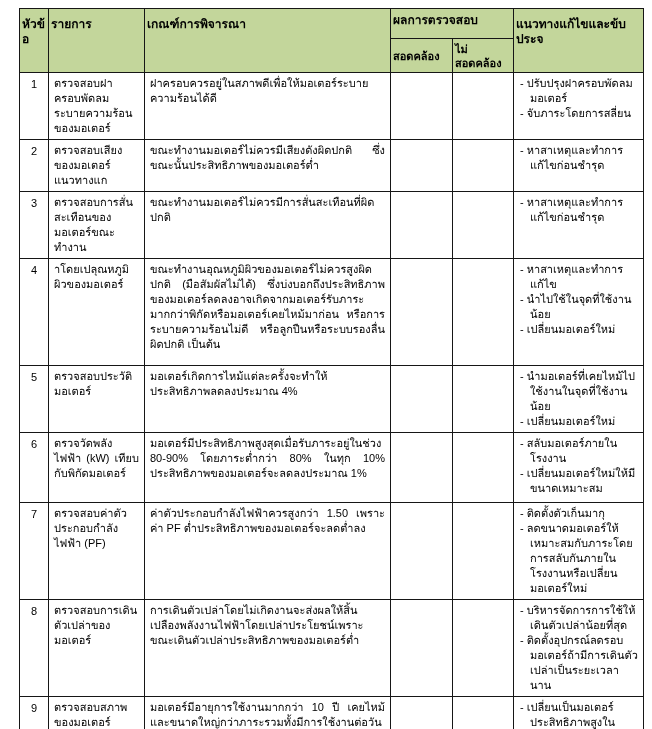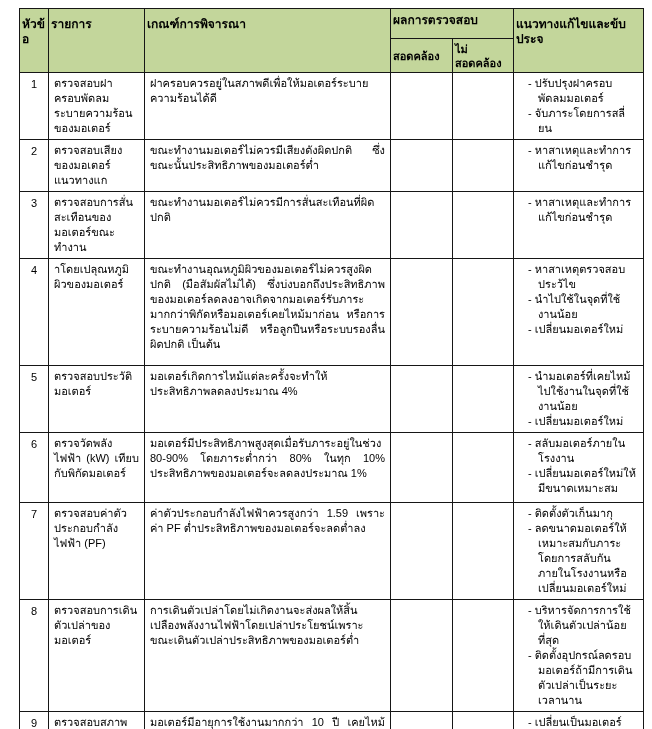--- a/index.html
+++ b/index.html
@@ -55,21 +55,20 @@
   td.c-item, td.c-crit {
     text-align: justify;
   }
   td.c-check {
     background: #ffffff;
   }
   td.c-rec { padding-left: 6px; }
   .rec-line {
     padding-left: 10px;
     text-indent: -10px;
-    margin-left: 8px;
   }
 </style>
 </head>
 <body>
 
 <div class="page">
   <table class="checklist">
     <colgroup>
       <col style="width:29px">
       <col style="width:96px">
@@ -123,21 +122,21 @@
             <div class="rec-line">- หาสาเหตุและทำการแก้ไขก่อนชำรุด</div>
           </td>
   </tr>
         <tr style="height: 107px;">
     <td class="c-no">4</td>
     <td class="c-item">าโดยเปลุณหภูมิผิวของมอเตอร์</td>
     <td class="c-crit">ขณะทำงานอุณหภูมิผิวของมอเตอร์ไม่ควรสูงผิดปกติ (มือสัมผัสไม่ได้) ซึ่งบ่งบอกถึงประสิทธิภาพของมอเตอร์ลดลงอาจเกิดจากมอเตอร์รับภาระมากกว่าพิกัดหรือมอเตอร์เคยไหม้มาก่อน หรือการระบายความร้อนไม่ดี หรือลูกปืนหรือระบบรองลื่นผิดปกติ เป็นต้น</td>
     <td class="c-check"></td>
     <td class="c-check"></td>
     <td class="c-rec">
-            <div class="rec-line">- หาสาเหตุตรวจสอบประว้ไข</div>
+            <div class="rec-line">- หาสาเหตุและทำการแก้ไข</div>
             <div class="rec-line">- นำไปใช้ในจุดที่ใช้งานน้อย</div>
             <div class="rec-line">- เปลี่ยนมอเตอร์ใหม่</div>
           </td>
   </tr>
         <tr style="height: 56px;">
     <td class="c-no">5</td>
     <td class="c-item">ตรวจสอบประวัติมอเตอร์</td>
     <td class="c-crit">มอเตอร์เกิดการไหม้แต่ละครั้งจะทำให้ประสิทธิภาพลดลงประมาณ 4%</td>
     <td class="c-check"></td>
     <td class="c-check"></td>
@@ -153,21 +152,21 @@
     <td class="c-check"></td>
     <td class="c-check"></td>
     <td class="c-rec">
             <div class="rec-line">- สลับมอเตอร์ภายในโรงงาน</div>
             <div class="rec-line">- เปลี่ยนมอเตอร์ใหม่ให้มีขนาดเหมาะสม</div>
           </td>
   </tr>
         <tr style="height: 71px;">
     <td class="c-no">7</td>
     <td class="c-item">ตรวจสอบค่าตัวประกอบกำลังไฟฟ้า (PF)</td>
-    <td class="c-crit">ค่าตัวประกอบกำลังไฟฟ้าควรสูงกว่า 1.59 เพราะค่า PF ต่ำประสิทธิภาพของมอเตอร์จะลดต่ำลง</td>
+    <td class="c-crit">ค่าตัวประกอบกำลังไฟฟ้าควรสูงกว่า 1.50 เพราะค่า PF ต่ำประสิทธิภาพของมอเตอร์จะลดต่ำลง</td>
     <td class="c-check"></td>
     <td class="c-check"></td>
     <td class="c-rec">
             <div class="rec-line">- ติดตั้งตัวเก็นมากุ</div>
             <div class="rec-line">- ลดขนาดมอเตอร์ให้เหมาะสมกับภาระโดยการสลับกันภายในโรงงานหรือเปลี่ยนมอเตอร์ใหม่</div>
           </td>
   </tr>
         <tr style="height: 67px;">
     <td class="c-no">8</td>
     <td class="c-item">ตรวจสอบการเดินตัวเปล่าของมอเตอร์</td>

